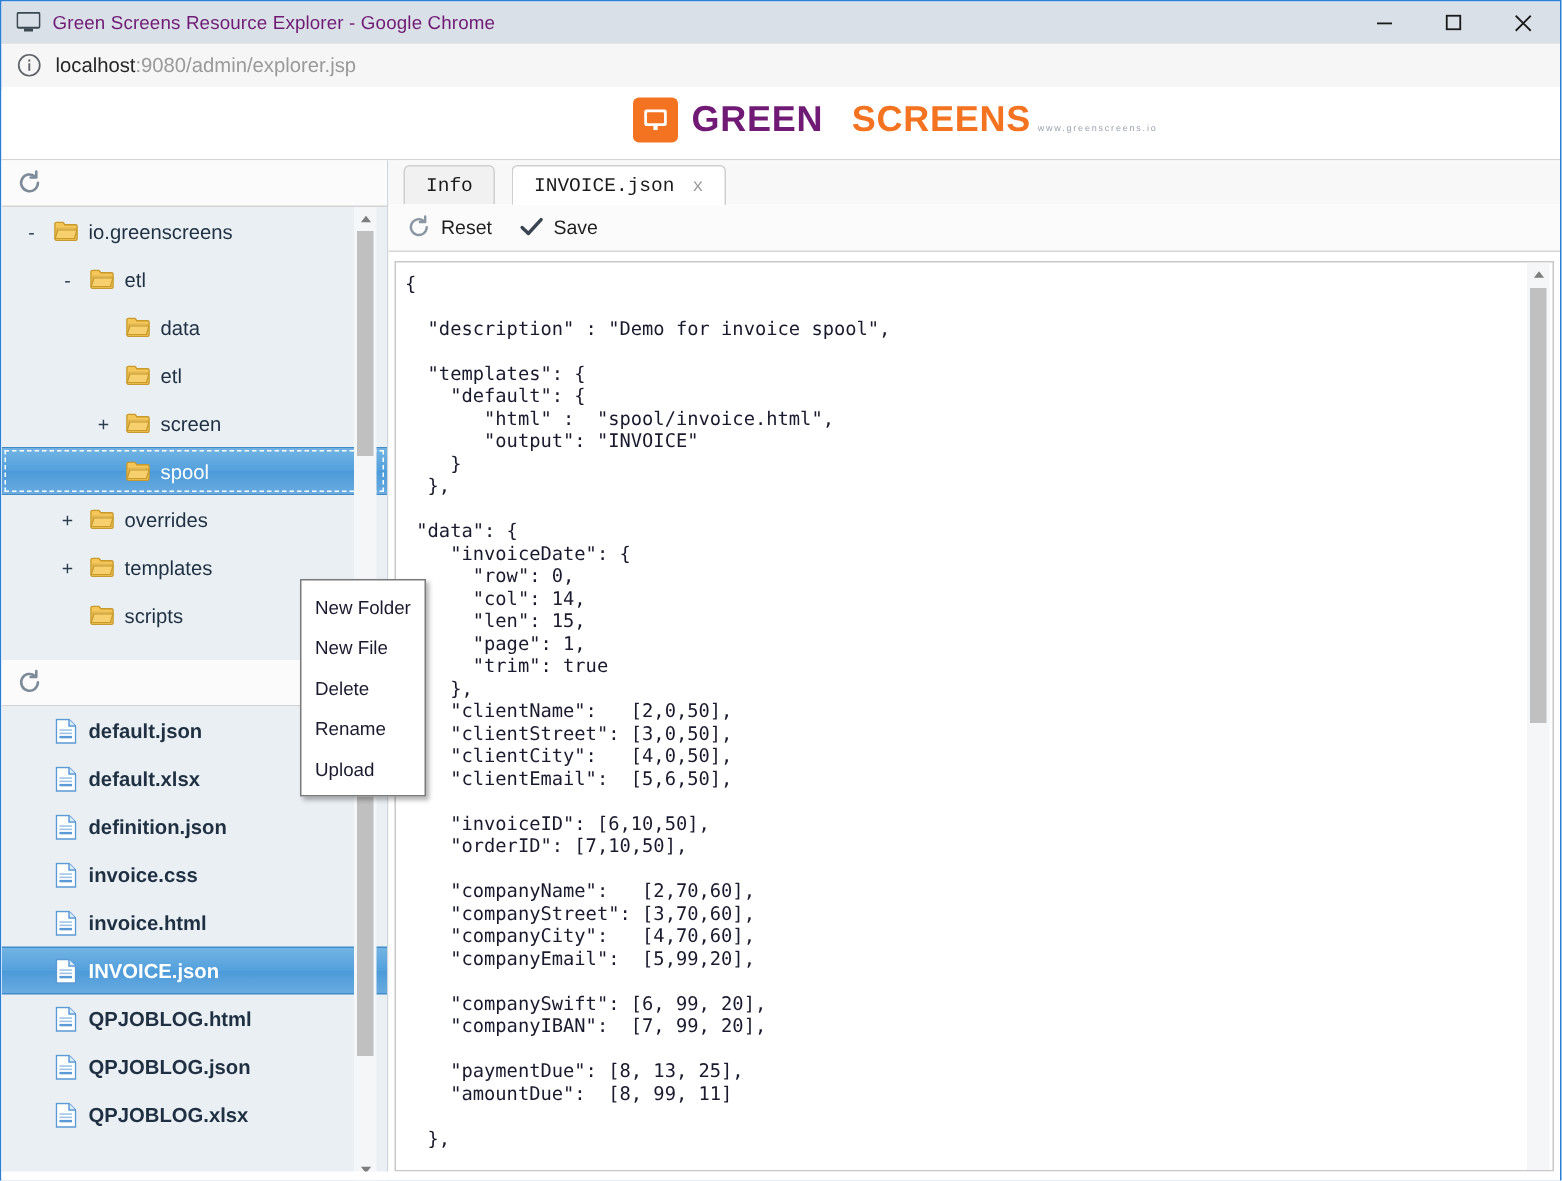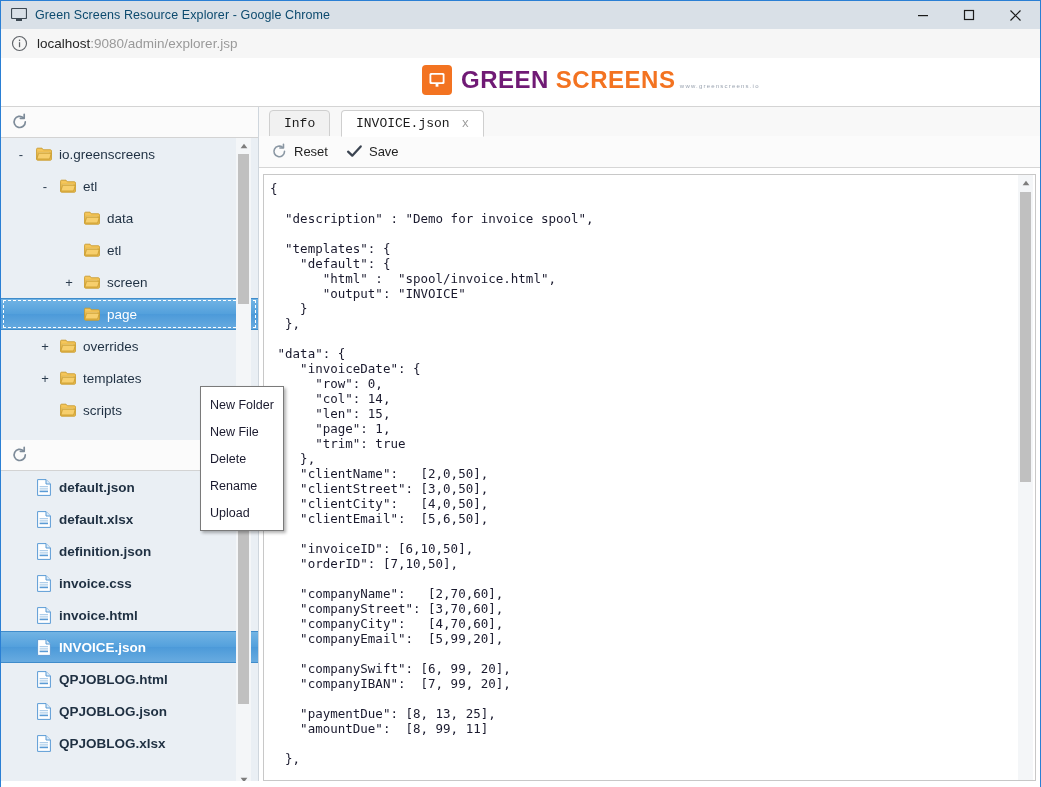--- a/index.html
+++ b/index.html
@@ -38,21 +38,21 @@
     align-items: center;
   }
   #title-monitor-icon {
     margin-left: 10px;
     width: 16px; height: 14px;
     flex: 0 0 auto;
   }
   #title-text {
     margin-left: 8px;
     font-size: 12.5px;
-    color: #0c4a6e;
+    color: #701a75;
     white-space: nowrap;
     letter-spacing: 0.1px;
   }
   .winbtn {
     position: absolute;
     top: 0;
     width: 46px;
     height: 28px;
     display: flex;
     align-items: center;
@@ -127,21 +127,21 @@
     margin-left: 9px;
     line-height: 1;
   }
   #logo-words {
     font-size: 24px;
     font-weight: bold;
     letter-spacing: 0.5px;
     white-space: nowrap;
   }
   #logo-green { color: #701a75; }
-  #logo-screens { color: #f37321; margin-left: 7px; }
+  #logo-screens { color: #f37321; margin-left: 19px; }
   #logo-url {
     margin-top: 3px;
     font-size: 6px;
     color: #9aa3b0;
     letter-spacing: 1.2px;
     text-align: center;
     white-space: nowrap;
   }
 
   
@@ -537,21 +537,21 @@
               <span>screen</span>
             </div>
             <div class="tree-row selected" style="padding-left: 62px;">
               <span class="tw"></span>
               <span style="display: inline-block; width: 9px;"></span>
               <span class="folder"><svg width="16" height="14" viewBox="0 0 16 14">
                   <path d="M0.6 2.2 A1 1 0 0 1 1.6 1.2 H6.0 L7.3 2.8 H14.4 A1 1 0 0 1 15.4 3.8 V12.2 A1 1 0 0 1 14.4 13.2 H1.6 A1 1 0 0 1 0.6 12.2 Z" fill="#f5c65a" stroke="#c89a2b" stroke-width="0.9"></path>
                   <path d="M2.0 5.2 H14.0 V12.0 H2.0 Z" fill="#fde9b0" stroke="#d9ab3c" stroke-width="0.7"></path>
                   <path d="M0.8 12.0 L2.6 6.3 H15.3 L13.6 12.0 Z" fill="#f7cf6d" stroke="#c89a2b" stroke-width="0.8"></path>
                 </svg></span>
-              <span>page</span>
+              <span>spool</span>
             </div>
             <div class="tree-row" style="padding-left: 38px;">
               <span class="tw">+</span>
               <span style="display: inline-block; width: 9px;"></span>
               <span class="folder"><svg width="16" height="14" viewBox="0 0 16 14">
                   <path d="M0.6 2.2 A1 1 0 0 1 1.6 1.2 H6.0 L7.3 2.8 H14.4 A1 1 0 0 1 15.4 3.8 V12.2 A1 1 0 0 1 14.4 13.2 H1.6 A1 1 0 0 1 0.6 12.2 Z" fill="#f5c65a" stroke="#c89a2b" stroke-width="0.9"></path>
                   <path d="M2.0 5.2 H14.0 V12.0 H2.0 Z" fill="#fde9b0" stroke="#d9ab3c" stroke-width="0.7"></path>
                   <path d="M0.8 12.0 L2.6 6.3 H15.3 L13.6 12.0 Z" fill="#f7cf6d" stroke="#c89a2b" stroke-width="0.8"></path>
                 </svg></span>
               <span>overrides</span>

